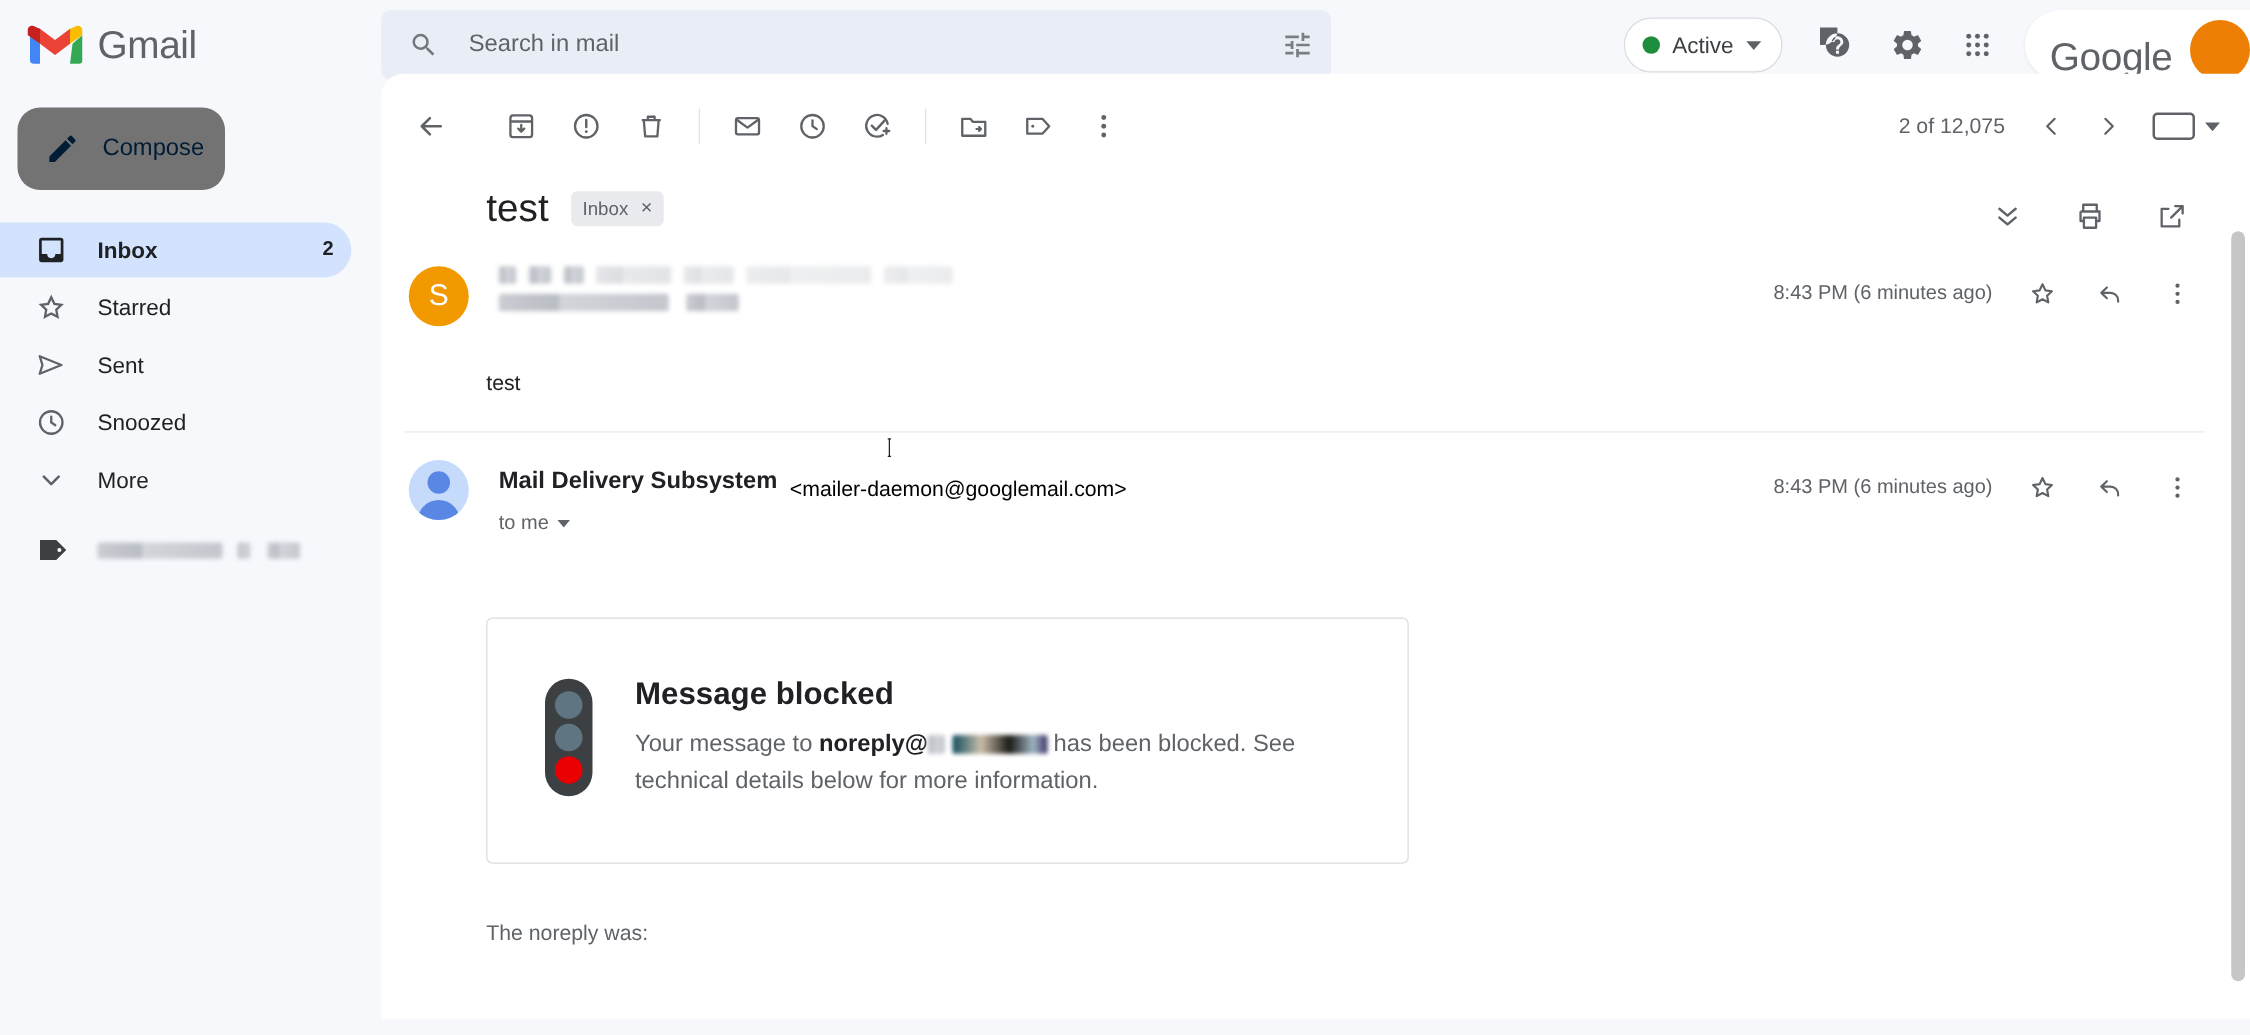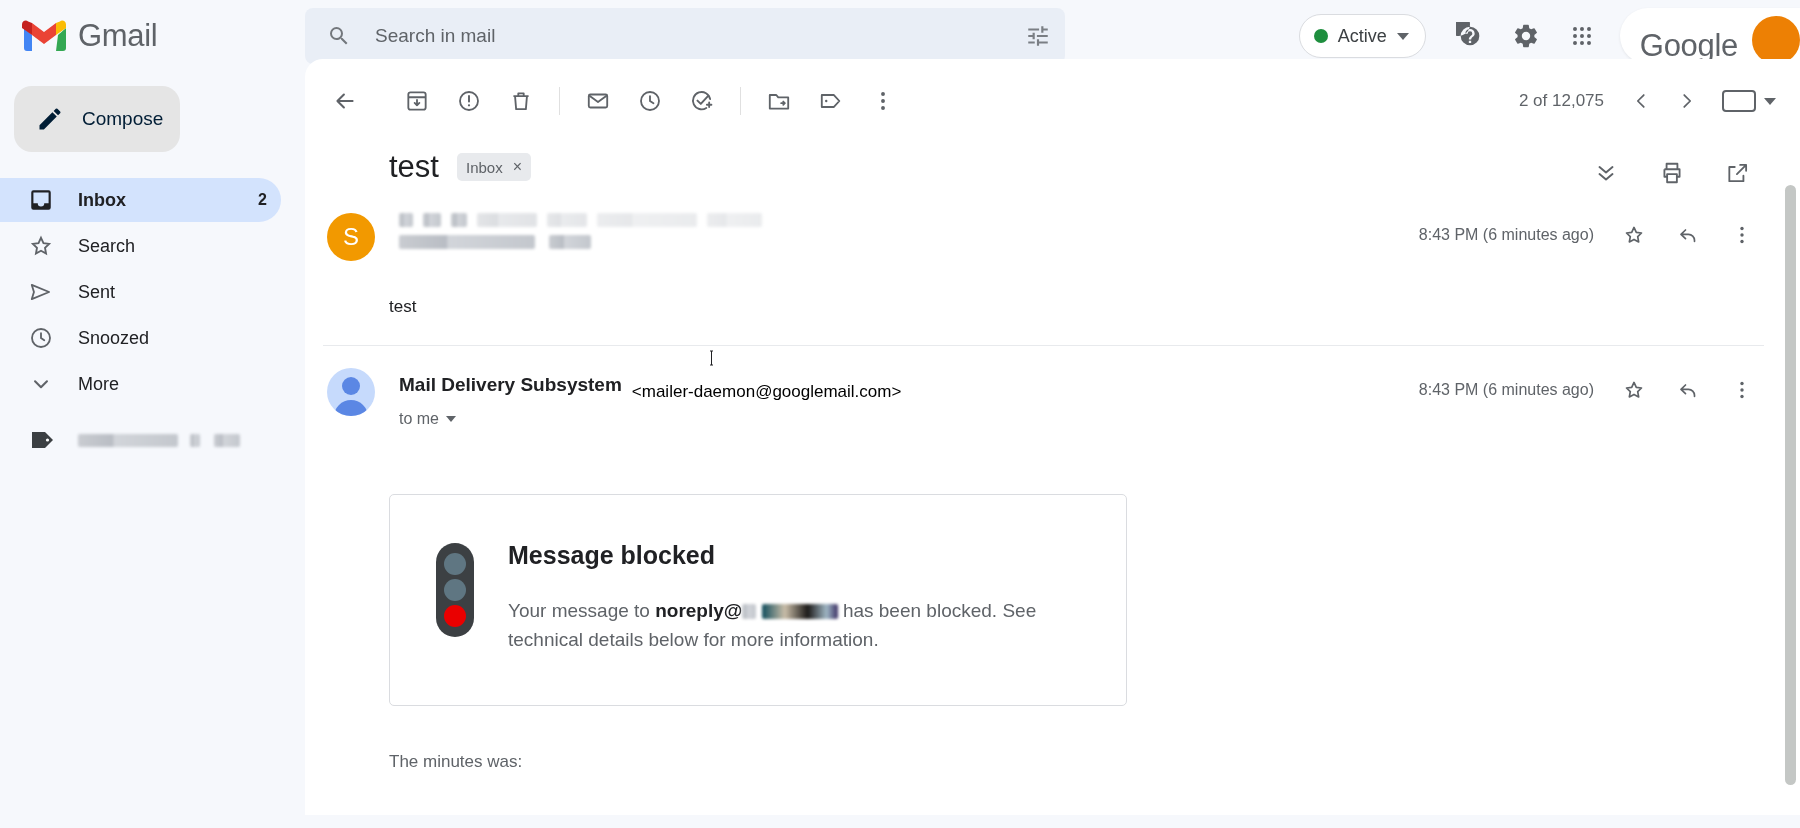--- a/index.html
+++ b/index.html
@@ -76,21 +76,21 @@
   }
 
   
   .sidebar {
     position: absolute; left: 0; top: 72px; width: 305px; height: 756px;
     background: #f6f8fc; padding-top: 10px;
   }
   .compose-btn {
     display: flex; align-items: center; gap: 18px;
     margin: 4px 0 16px 14px; width: 166px; height: 66px;
-    background: #e5e5e5; border: none; border-radius: 18px;
+    background: #737373; border: none; border-radius: 18px;
     padding-left: 22px; cursor: pointer;
   }
   .compose-btn svg { width: 28px; height: 28px; flex: none; }
   .compose-label { font-size: 19px; color: #001d35; }
 
   .nav-list { margin-top: 26px; }
   .nav-item {
     display: flex; align-items: center; height: 44px;
     margin: 2px 24px 2px 0; padding-left: 28px;
     border-radius: 0 22px 22px 0; cursor: pointer; gap: 24px;
@@ -223,21 +223,21 @@
   }
   .traffic-light {
     width: 38px; height: 94px; border-radius: 19px;
     background: #3c4043; flex: none; display: flex;
     flex-direction: column; align-items: center;
     justify-content: space-evenly; padding: 6px 0; margin-top: 8px;
   }
   .tl-lamp { width: 22px; height: 22px; border-radius: 50%; background: #5f7682; }
   .tl-lamp.red { background: #ea0000; }
   .blocked-text { padding-top: 6px; }
-  .blocked-title { font-size: 25px; color: #202124; font-weight: bold; margin-bottom: 26px; }
+  .blocked-title { font-size: 25px; color: #202124; font-weight: bold; margin-bottom: 11px; }
   .blocked-body { font-size: 19px; color: #5f6368; line-height: 1.55; max-width: 560px; }
   .blocked-body b { color: #202124; }
   .resp-line { margin: 46px 0 0 84px; font-size: 17px; color: #5f6368; }
 
   
   .scrollbar {
     position: absolute; right: 4px; top: 126px;
     width: 11px; height: 610px; border-radius: 6px; background: transparent;
   }
   .scroll-thumb {
@@ -335,21 +335,21 @@
           <path fill="#202124" d="M19 3H5a2 2 0 00-2 2v14a2 2 0 002 2h14a2 2 0 002-2V5a2 2 0 00-2-2zm0 12h-4a3 3 0 01-6 0H5V5h14z"></path>
         </svg>
         <span class="nav-label">Inbox</span>
         <span class="nav-count">2</span>
       </div>
 
       <div class="nav-item">
         <svg viewBox="0 0 24 24">
           <path fill="none" stroke="#5f6368" stroke-width="1.7" d="M12 4.4l2.3 4.9 5.2.7-3.8 3.6.95 5.3L12 16.4l-4.65 2.5.95-5.3L4.5 10l5.2-.7z"></path>
         </svg>
-        <span class="nav-label">Search</span>
+        <span class="nav-label">Starred</span>
         <span class="nav-count"></span>
       </div>
 
       <div class="nav-item">
         <svg viewBox="0 0 24 24">
           <path fill="none" stroke="#5f6368" stroke-width="1.7" stroke-linejoin="round" d="M3.5 5.5l16 6.5-16 6.5 2-6.5z"></path>
         </svg>
         <span class="nav-label">Sent</span>
         <span class="nav-count"></span>
       </div>
@@ -610,19 +610,19 @@
         <span class="tl-lamp red"></span>
       </div>
       <div class="blocked-text">
         <div class="blocked-title">Message blocked</div>
         <div class="blocked-body">
           <span>Your message to </span><b>noreply@</b><span class="redact" style="width:14px;height:15px;vertical-align:-2px;"></span>&nbsp;<span class="redact" style="width:76px;height:15px;vertical-align:-2px;background:linear-gradient(90deg,#0f4c5c 0%,#c9bda8 30%,#1c1a18 60%,#9fb6c4 85%,#3b2f63 100%);"></span><span> has been blocked. See technical details below for more information.</span>
         </div>
       </div>
     </div>
 
-    <div class="resp-line">The minutes was:</div>
+    <div class="resp-line">The noreply was:</div>
 
     <div class="scrollbar">
       <div class="scroll-thumb"></div>
     </div>
   </div>
 </div>
 
 </body></html>

